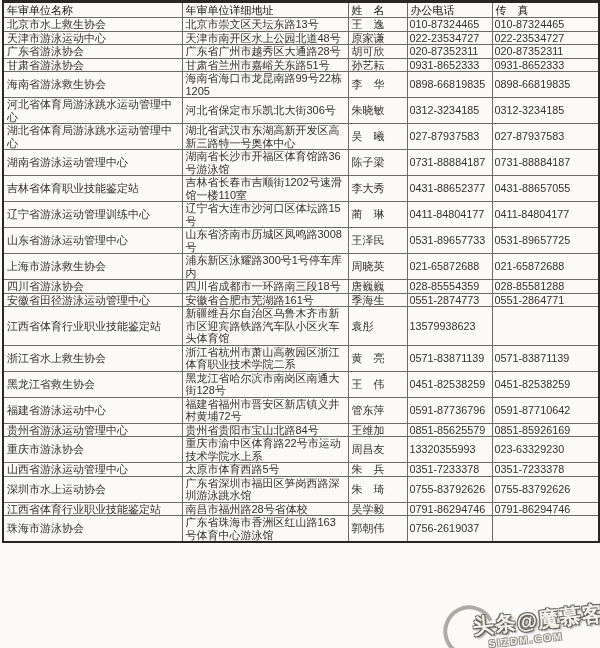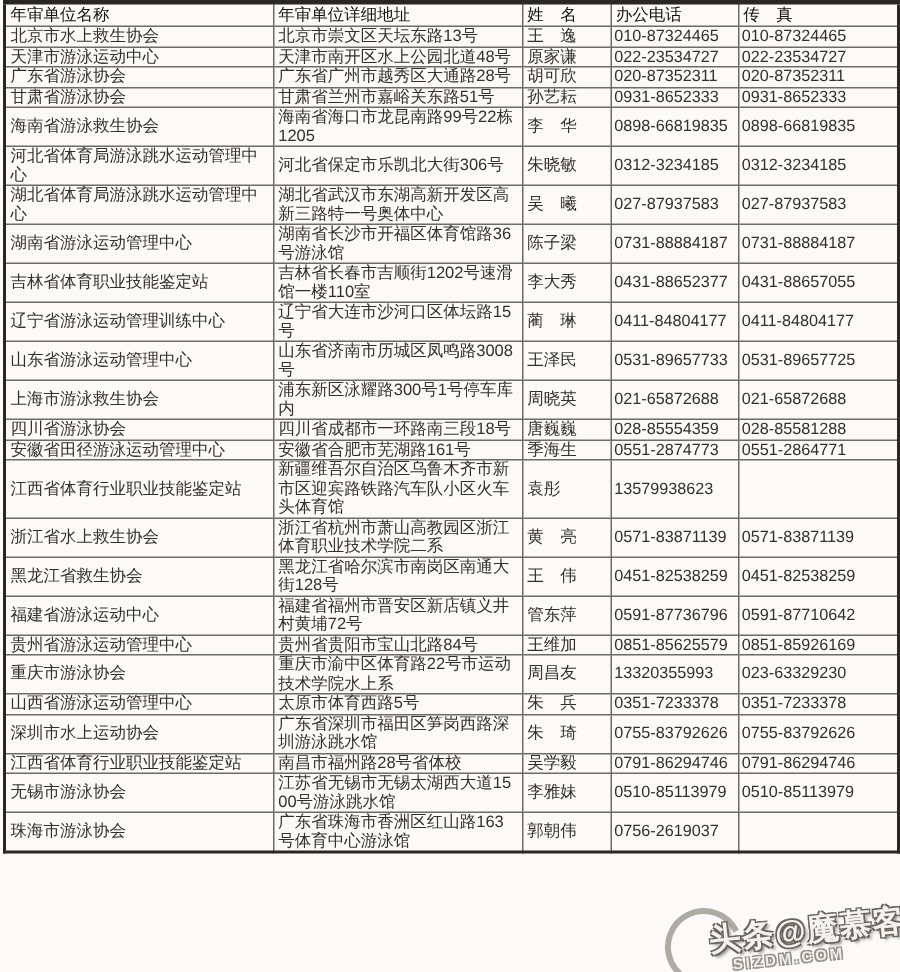--- a/index.html
+++ b/index.html
@@ -261,27 +261,20 @@
         <td class="num">0755-83792626</td>
       </tr>
       <tr>
         <td>江西省体育行业职业技能鉴定站</td>
         <td>南昌市福州路28号省体校</td>
         <td>吴学毅</td>
         <td class="num">0791-86294746</td>
         <td class="num">0791-86294746</td>
       </tr>
       <tr>
-        <td>无锡市游泳协会</td>
-        <td>江苏省无锡市无锡太湖西大道1500号游泳跳水馆</td>
-        <td>李雅妹</td>
-        <td class="num">0510-85113979</td>
-        <td class="num">0510-85113979</td>
-      </tr>
-      <tr>
         <td>珠海市游泳协会</td>
         <td>广东省珠海市香洲区红山路163号体育中心游泳馆</td>
         <td>郭朝伟</td>
         <td class="num">0756-2619037</td>
         <td class="num"></td>
       </tr>
     </tbody>
 </table>
 
 <div class="watermark">

